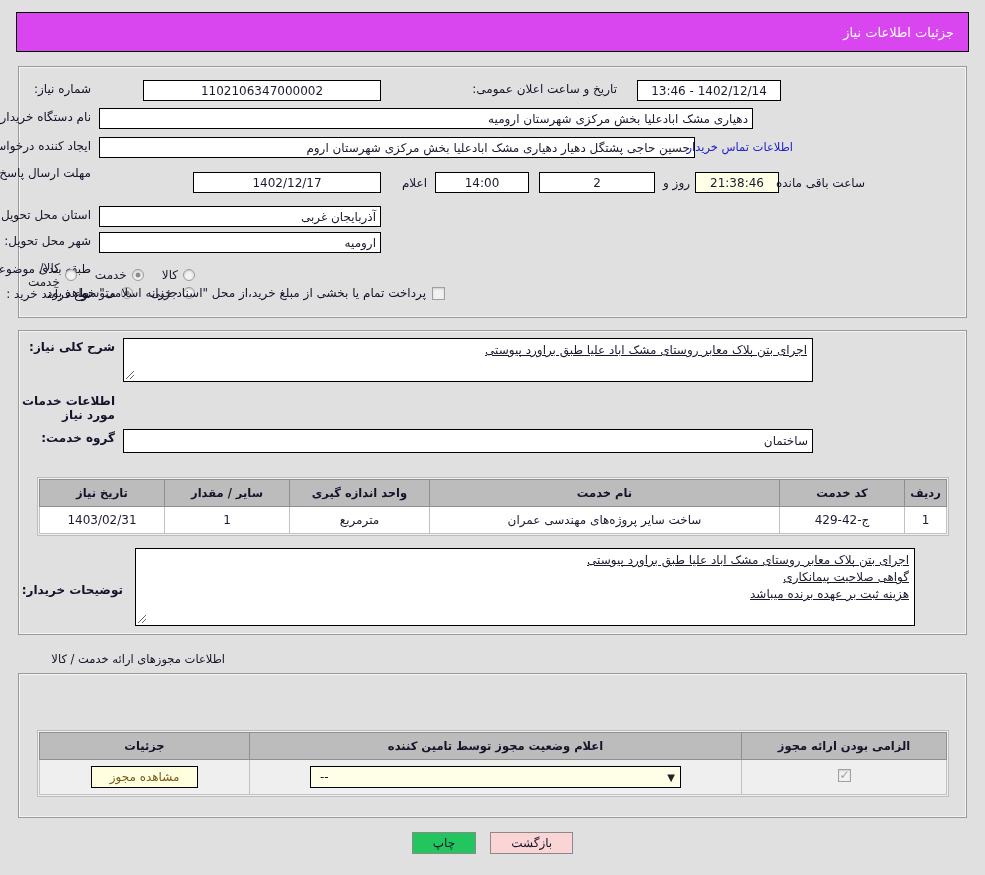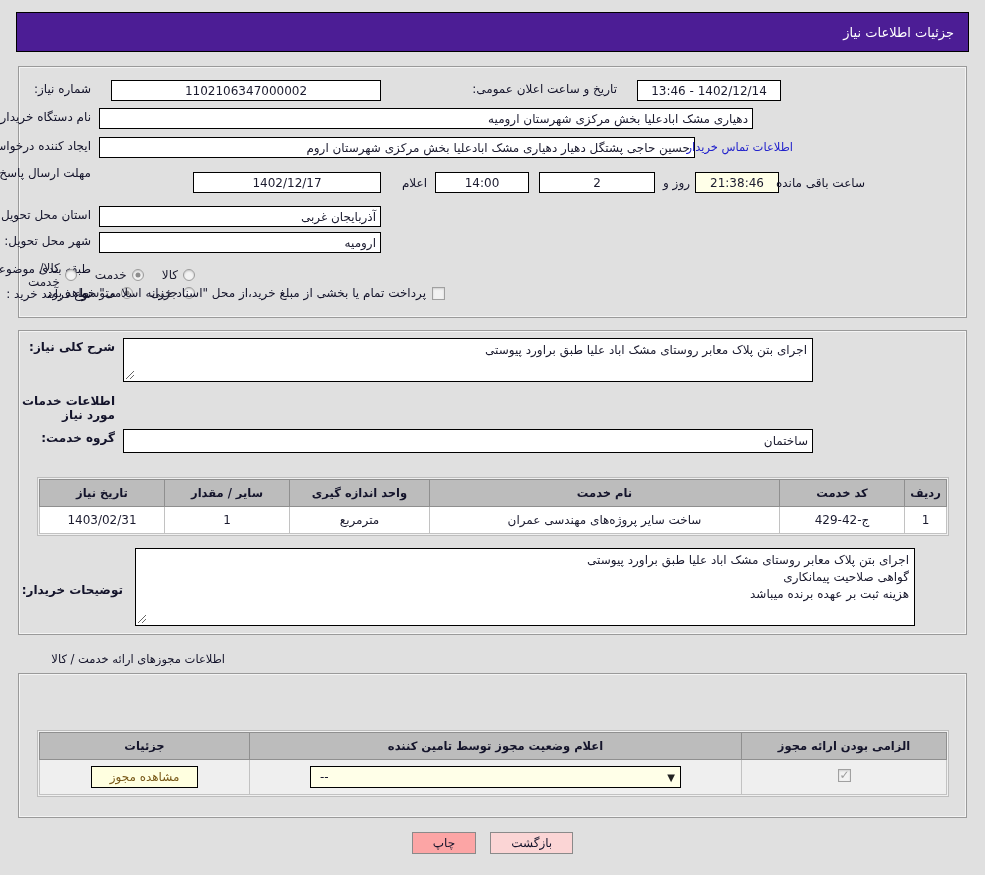--- a/index.html
+++ b/index.html
@@ -12,21 +12,21 @@
     color: #1a1a2e;
     direction: rtl;
     overflow: hidden;
   }
   .page { position: relative; width: 985px; height: 875px; }
 
   
   .titlebar {
     position: absolute; right: 16px; top: 12px;
     width: 953px; height: 40px;
-    background: #4c1d95;
+    background: #d946ef;
     border: 1px solid #000;
     display: flex; align-items: center;
     padding: 0 14px;
   }
   .titlebar .t {
     color: #ffffff; font-size: 13px; font-weight: normal;
   }
 
   
   .panel {
@@ -85,20 +85,21 @@
     left: 1px; top: -2px; font-size: 12px; color: #9b9b9b;
   }
 
   
   .ta {
     background: #ffffff; border: 1px solid #000;
     font-size: 12px; color: #1a1a2e;
     padding: 3px 5px; position: relative;
     line-height: 17px; overflow: hidden;
     white-space: pre-line;
+    text-decoration: underline;
   }
   .ta::after {
     content: ""; position: absolute; left: 2px; bottom: 2px;
     width: 8px; height: 8px;
     background:
       linear-gradient(135deg, transparent 45%, #666 45%, #666 55%, transparent 55%),
       linear-gradient(135deg, transparent 70%, #666 70%, #666 80%, transparent 80%);
   }
 
   
@@ -140,21 +141,21 @@
     color: #7a5a1a; font-size: 12px;
     padding: 3px 18px; display: inline-block; cursor: pointer;
   }
 
   
   .footer { position: absolute; left: 0; right: 0; top: 832px; display: flex; justify-content: center; gap: 14px; }
   .btn {
     border: 1px solid #8a8a8a; font-size: 12px;
     padding: 3px 20px; cursor: pointer; color: #14142b;
   }
-  .btn.print { background: #fca5a5; }
+  .btn.print { background: #22c55e; }
   .btn.back  { background: #fbd5d5; }
 
   .section-title { position: absolute; font-size: 12px; font-weight: bold; color: #14142b; }
   .plain-title { position: absolute; font-size: 11.5px; color: #14142b; }
 
   
   .wm {
     position: absolute; left: 0; right: 0; top: 150px;
     text-align: center; pointer-events: none; z-index: 0;
     opacity: .22;
@@ -186,21 +187,21 @@
 
   <div class="titlebar">
     <span class="t">جزئیات اطلاعات نیاز</span>
   </div>
 
   <div class="panel" id="panel-header"></div>
 
   <div class="row" style="right:894px; top:82px;">
     <span class="lbl">شماره نیاز:</span>
   </div>
-  <div class="fld center" style="position:absolute; right:604px; top:80px; width:270px;">1102106347000002</div>
+  <div class="fld center" style="position:absolute; right:604px; top:80px; width:238px;">1102106347000002</div>
 
   <div class="row" style="right:368px; top:82px;">
     <span class="lbl">تاریخ و ساعت اعلان عمومی:</span>
   </div>
   <div class="fld center" style="position:absolute; right:null; left:None; top:80px; width:144px; left:unset; right:204px;">1402/12/14 - 13:46</div>
 
   <div class="row" style="right:894px; top:110px;">
     <span class="lbl">نام دستگاه خریدار:</span>
   </div>
   <div class="fld right" style="position:absolute; right:232px; top:108px; width:654px;">دهیاری مشک ابادعلیا بخش مرکزی شهرستان ارومیه</div>

